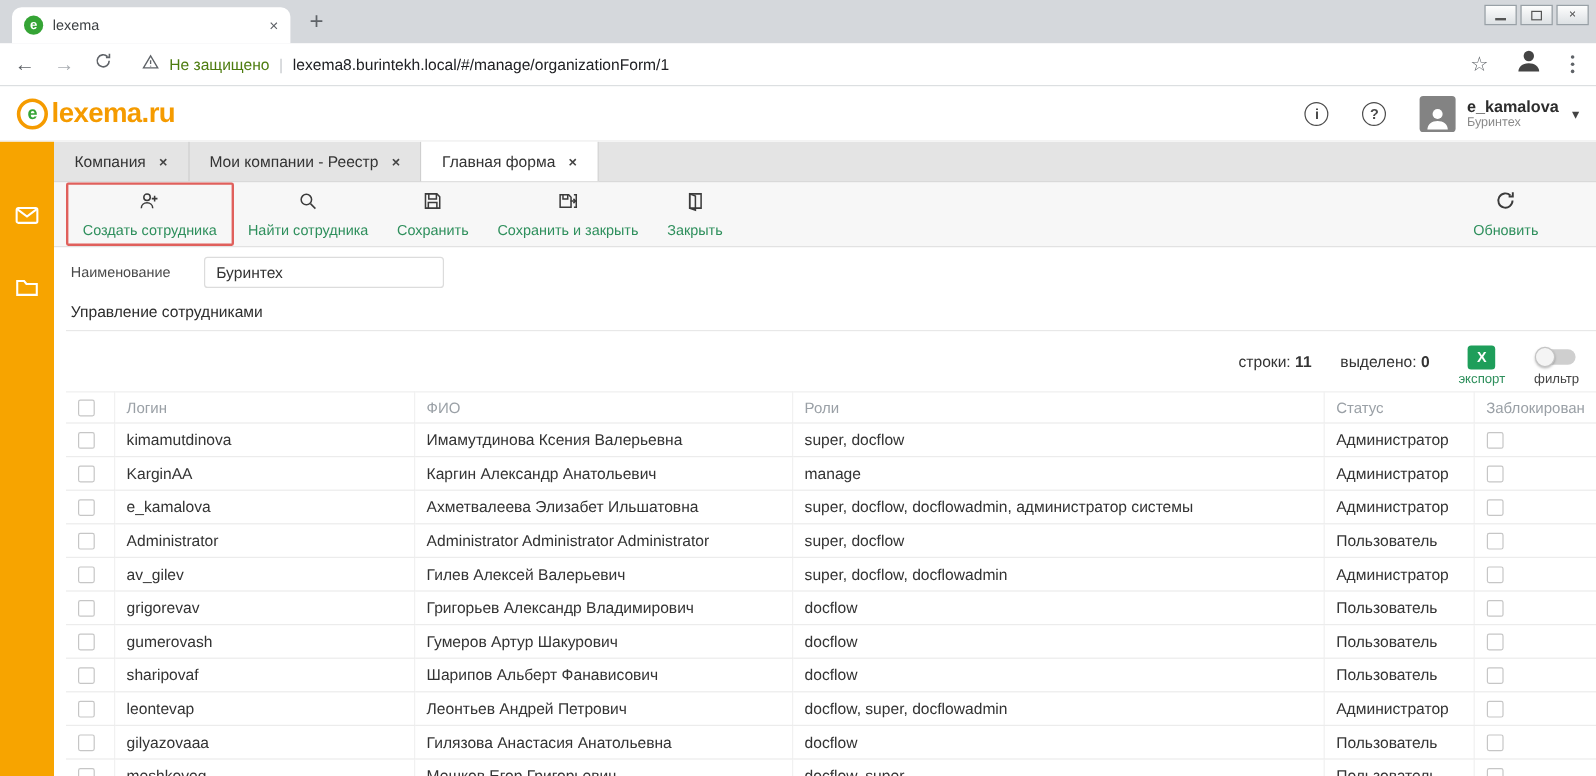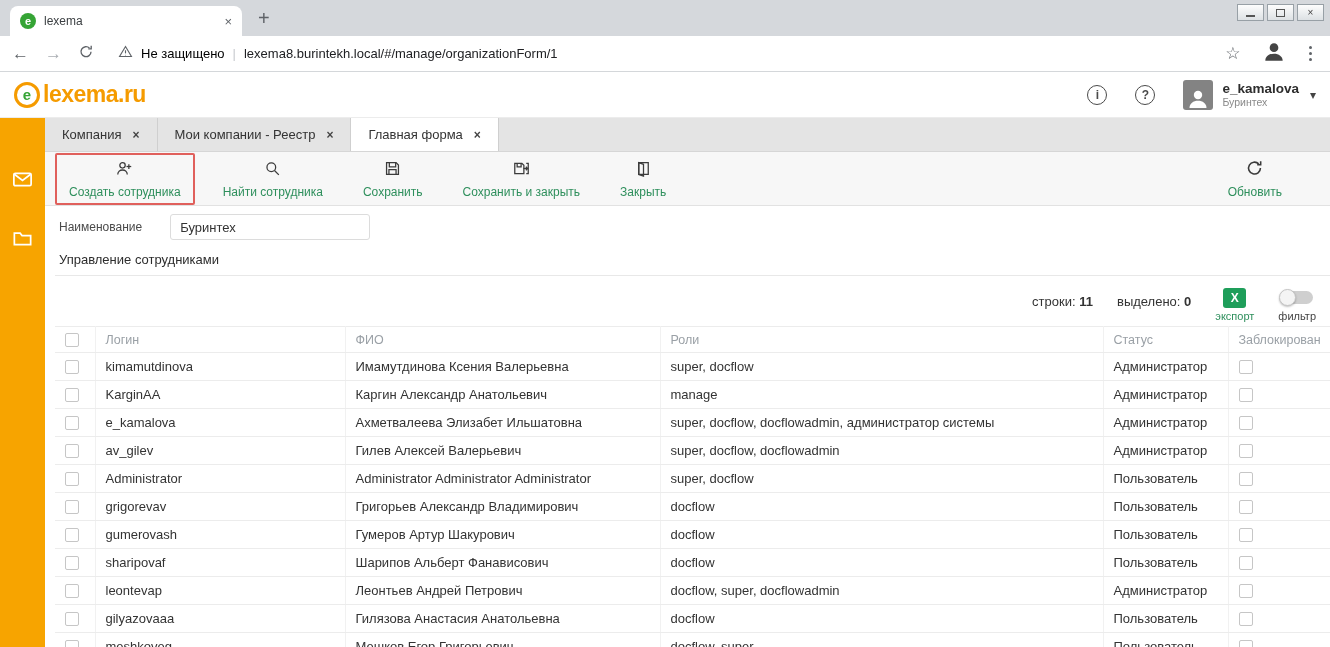--- a/index.html
+++ b/index.html
@@ -18,21 +18,21 @@
   .glyph-min { width:9px; border-bottom:2px solid #555; margin-top:7px; }
   .glyph-max { width:9px; height:8px; border:1.5px solid #555; }
 
   
   .navbar { height:36px; background:#fff; border-bottom:1px solid #d4d7da; display:flex; align-items:center; padding:0 12px; gap:16px; flex:0 0 36px; }
   .nav-glyph { font-size:17px; color:#5f6368; line-height:1; }
   .nav-glyph.fwd { color:#a9adb2; }
   .nav-refresh svg { width:16px; height:16px; stroke:#5f6368; fill:none; stroke-width:2; }
   .urlbar { flex:1; display:flex; align-items:center; gap:8px; padding-left:8px; }
   .warn-icon svg { width:15px; height:15px; stroke:#5f6368; fill:none; stroke-width:1.8; }
-  .security-text { font-size:13px; color:#000000; }
+  .security-text { font-size:13px; color:#4d7c0f; }
   .url-sep { color:#c7cace; font-size:13px; }
   .url-text { font-size:13px; color:#202124; }
   .star-glyph { font-size:17px; color:#5f6368; margin-right:4px; }
   .profile-icon svg { width:26px; height:26px; }
   .menu-dots { display:flex; flex-direction:column; gap:2.5px; padding:0 6px; }
   .menu-dots i { width:3.5px; height:3.5px; border-radius:50%; background:#5f6368; }
 
   
   .app-header { height:46px; background:#fff; border-bottom:1px solid #ececec; display:flex; align-items:center; padding:0 14px; flex:0 0 46px; }
   .logo { display:flex; align-items:center; gap:3px; }
@@ -55,21 +55,21 @@
   .content { flex:1; display:flex; flex-direction:column; overflow:hidden; background:#fff; }
 
   
   .ws-tabs { height:34px; background:#e4e4e4; border-bottom:1px solid #d6d6d6; display:flex; flex:0 0 34px; }
   .ws-tab { display:flex; align-items:center; gap:11px; padding:0 17px; font-size:13px; color:#333; border-right:1px solid #cfcfcf; }
   .ws-tab.active { background:#fff; }
   .ws-close { font-size:12px; color:#444; font-weight:700; }
 
   
   .toolbar { height:54px; background:#f7f7f7; border-bottom:1px solid #e2e2e2; display:flex; align-items:center; padding:0 10px; flex:0 0 54px; }
-  .tb-btn { display:flex; flex-direction:column; align-items:center; gap:3px; padding:4px 12px; margin-right:16px; }
+  .tb-btn { display:flex; flex-direction:column; align-items:center; gap:3px; padding:4px 12px; }
   .tb-btn svg { width:19px; height:19px; stroke:#3b3b3b; fill:none; stroke-width:1.6; }
   .tb-label { font-size:12px; color:#2e8f5c; white-space:nowrap; }
   .tb-btn.highlighted { border:2px solid #e0605c; border-radius:2px; }
   .tb-refresh { margin-left:auto; margin-right:26px; }
   .tb-refresh svg { stroke-width:2; }
 
   
   .form-row { display:flex; align-items:center; gap:28px; padding:8px 0 8px 14px; flex:0 0 42px; }
   .form-label { font-size:12px; color:#4a4a4a; }
   .form-input { width:200px; height:26px; border:1px solid #dcdcdc; border-radius:3px; font-size:13px; color:#333; padding:0 9px; outline:none; }
@@ -342,38 +342,38 @@
     <td><span class="cb"></span></td>
     <td>e_kamalova</td>
     <td>Ахметвалеева Элизабет Ильшатовна</td>
     <td>super, docflow, docflowadmin, администратор системы</td>
     <td>Администратор</td>
     <td><span class="cb"></span></td>
   </tr>
 
   <tr>
     <td><span class="cb"></span></td>
+    <td>Administrator</td>
+    <td>Administrator Administrator Administrator</td>
+    <td>super, docflow</td>
+    <td>Пользователь</td>
+    <td><span class="cb"></span></td>
+  </tr>
+
+  <tr>
+    <td><span class="cb"></span></td>
     <td>av_gilev</td>
     <td>Гилев Алексей Валерьевич</td>
     <td>super, docflow, docflowadmin</td>
     <td>Администратор</td>
     <td><span class="cb"></span></td>
   </tr>
 
   <tr>
     <td><span class="cb"></span></td>
-    <td>Administrator</td>
-    <td>Administrator Administrator Administrator</td>
-    <td>super, docflow</td>
-    <td>Пользователь</td>
-    <td><span class="cb"></span></td>
-  </tr>
-
-  <tr>
-    <td><span class="cb"></span></td>
     <td>grigorevav</td>
     <td>Григорьев Александр Владимирович</td>
     <td>docflow</td>
     <td>Пользователь</td>
     <td><span class="cb"></span></td>
   </tr>
 
   <tr>
     <td><span class="cb"></span></td>
     <td>gumerovash</td>

